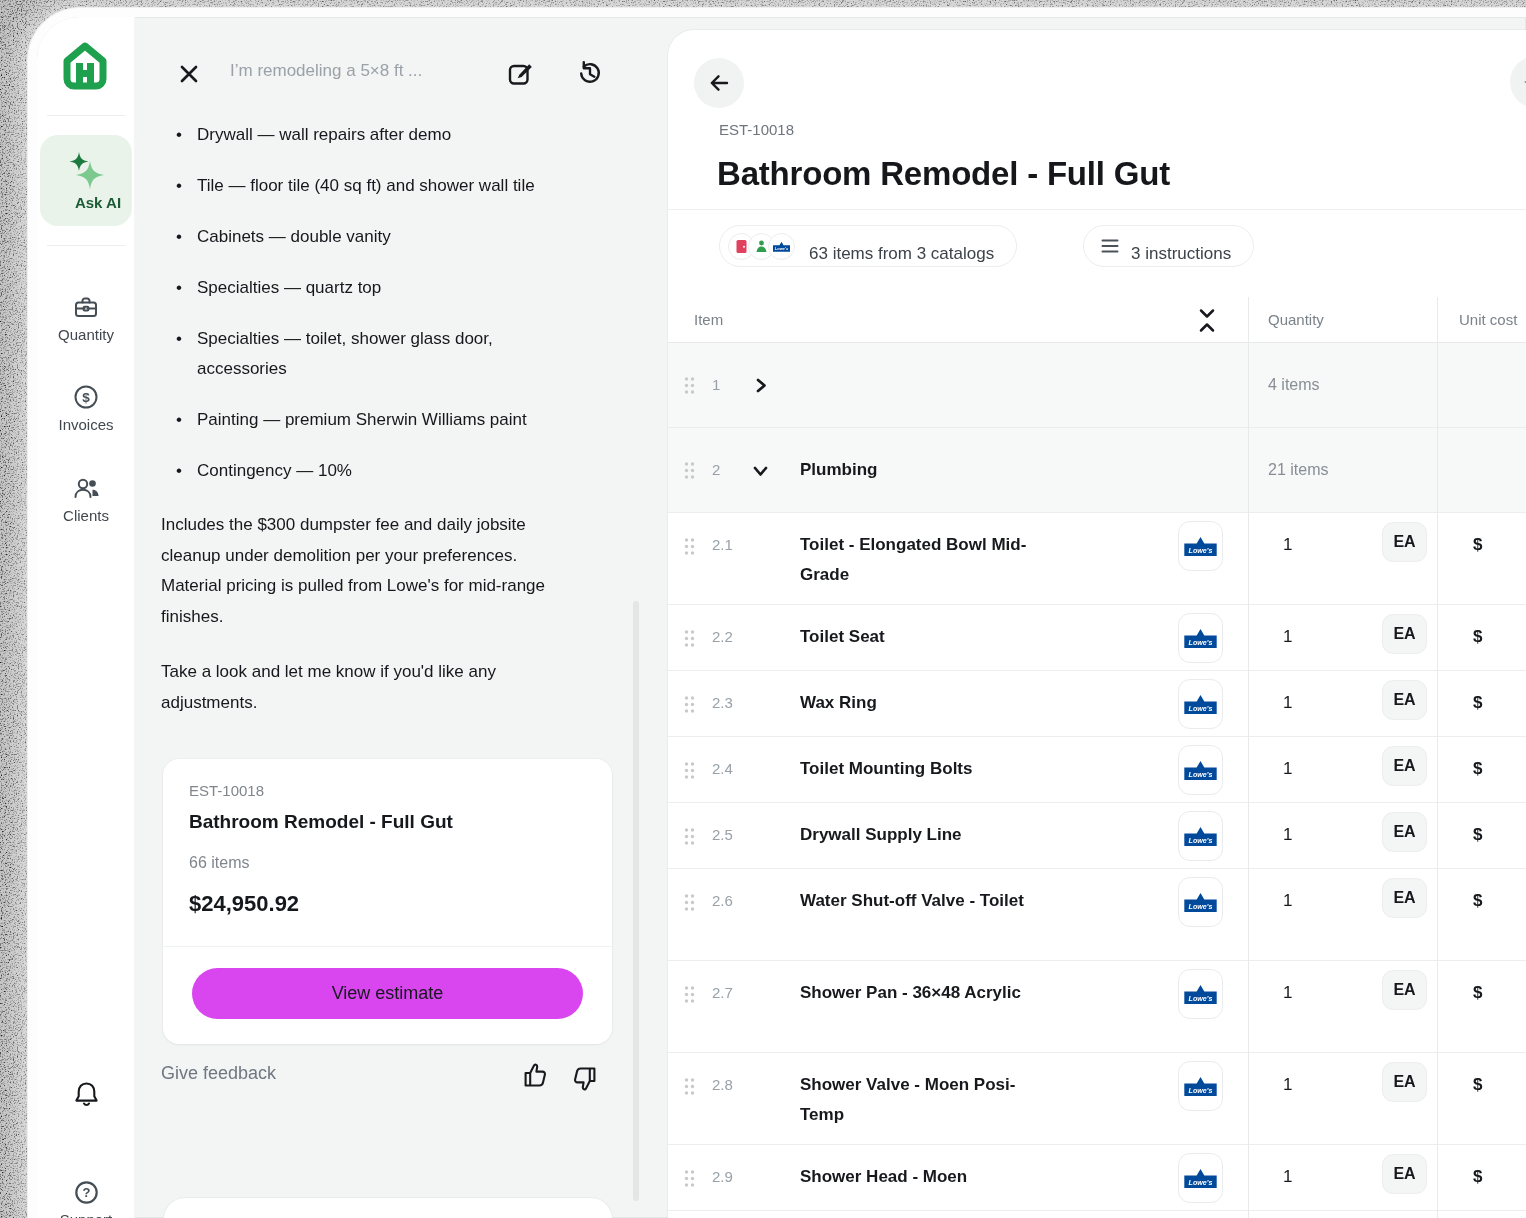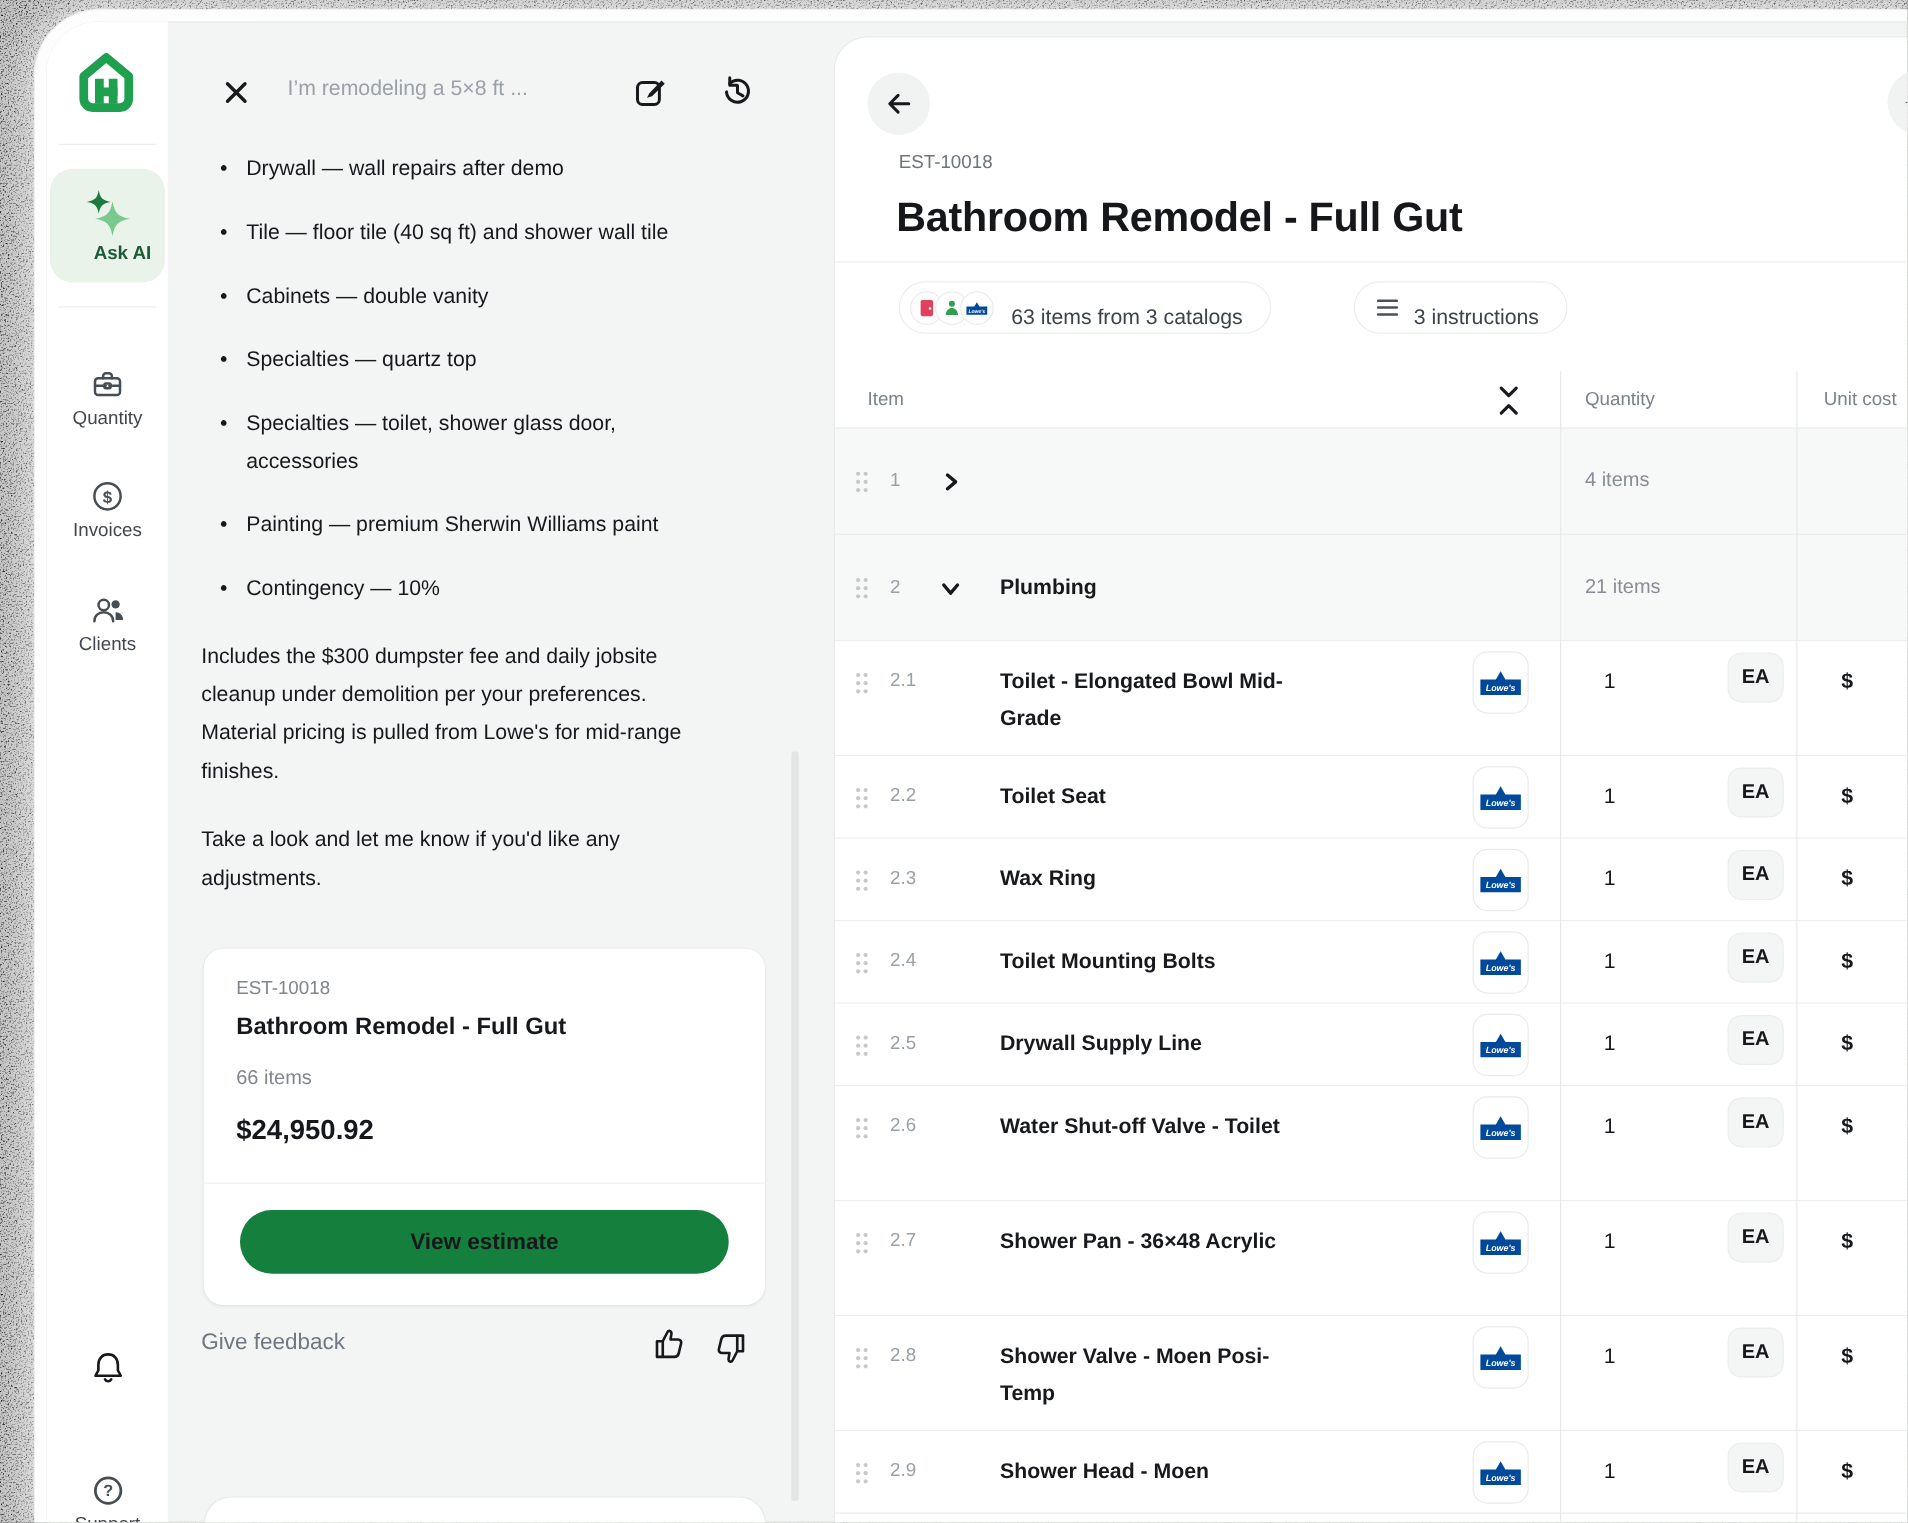--- a/index.html
+++ b/index.html
@@ -42,21 +42,21 @@
   .chat-p { position:absolute; left:26px; width:420px; font-size:17px; color:#15181c; line-height:30.5px; }
 
   .est-card { position:absolute; left:28px; top:742px; width:449px; height:285px;
     background:#fff; border-radius:16px; box-shadow:0 1px 3px rgba(0,0,0,.05), 0 0 0 1px rgba(0,0,0,.02); }
   .card-est   { position:absolute; left:26px; top:23px;  font-size:15px; color:#80868d; }
   .card-title { position:absolute; left:26px; top:52px;  font-size:19px; font-weight:700; color:#15181c; }
   .card-items { position:absolute; left:26px; top:95px;  font-size:16px; color:#80868d; }
   .card-total { position:absolute; left:26px; top:132px; font-size:22px; font-weight:700; color:#15181c;text-align:right; }
   .card-div   { position:absolute; left:0; top:187px; width:100%; height:1px; background:#f0f1f1; }
   .card-btn   { position:absolute; left:29px; top:209px; width:391px; height:51px; border-radius:26px;
-    background:#15803d; border:none; font-family:inherit; font-size:18px; font-weight:700; color:#16181c; cursor:pointer; }
+    background:#d946ef; border:none; font-family:inherit; font-size:18px; font-weight:400; color:#16181c; cursor:pointer; }
   .feedback-label { position:absolute; left:26px; top:1046px; font-size:18px; color:#6f7780; }
   .thumb { position:absolute; width:27px; height:27px; cursor:pointer; }
   .chat-input { position:absolute; left:28px; top:1180px; width:450px; height:40px;
     background:#fff; border:1px solid #e9ebea; border-bottom:none; border-radius:22px 22px 0 0; }
   .chat-scrollbar { position:absolute; left:498px; top:584px; width:6px; height:600px;
     background:#e3e6e5; border-radius:3px; }
 
   
   .main { position:absolute; left:631px; top:13px; width:858px; height:1188px;
     background:#fff; border-radius:26px 0 0 0; box-shadow:0 0 0 1px rgba(17,24,39,.04); }

